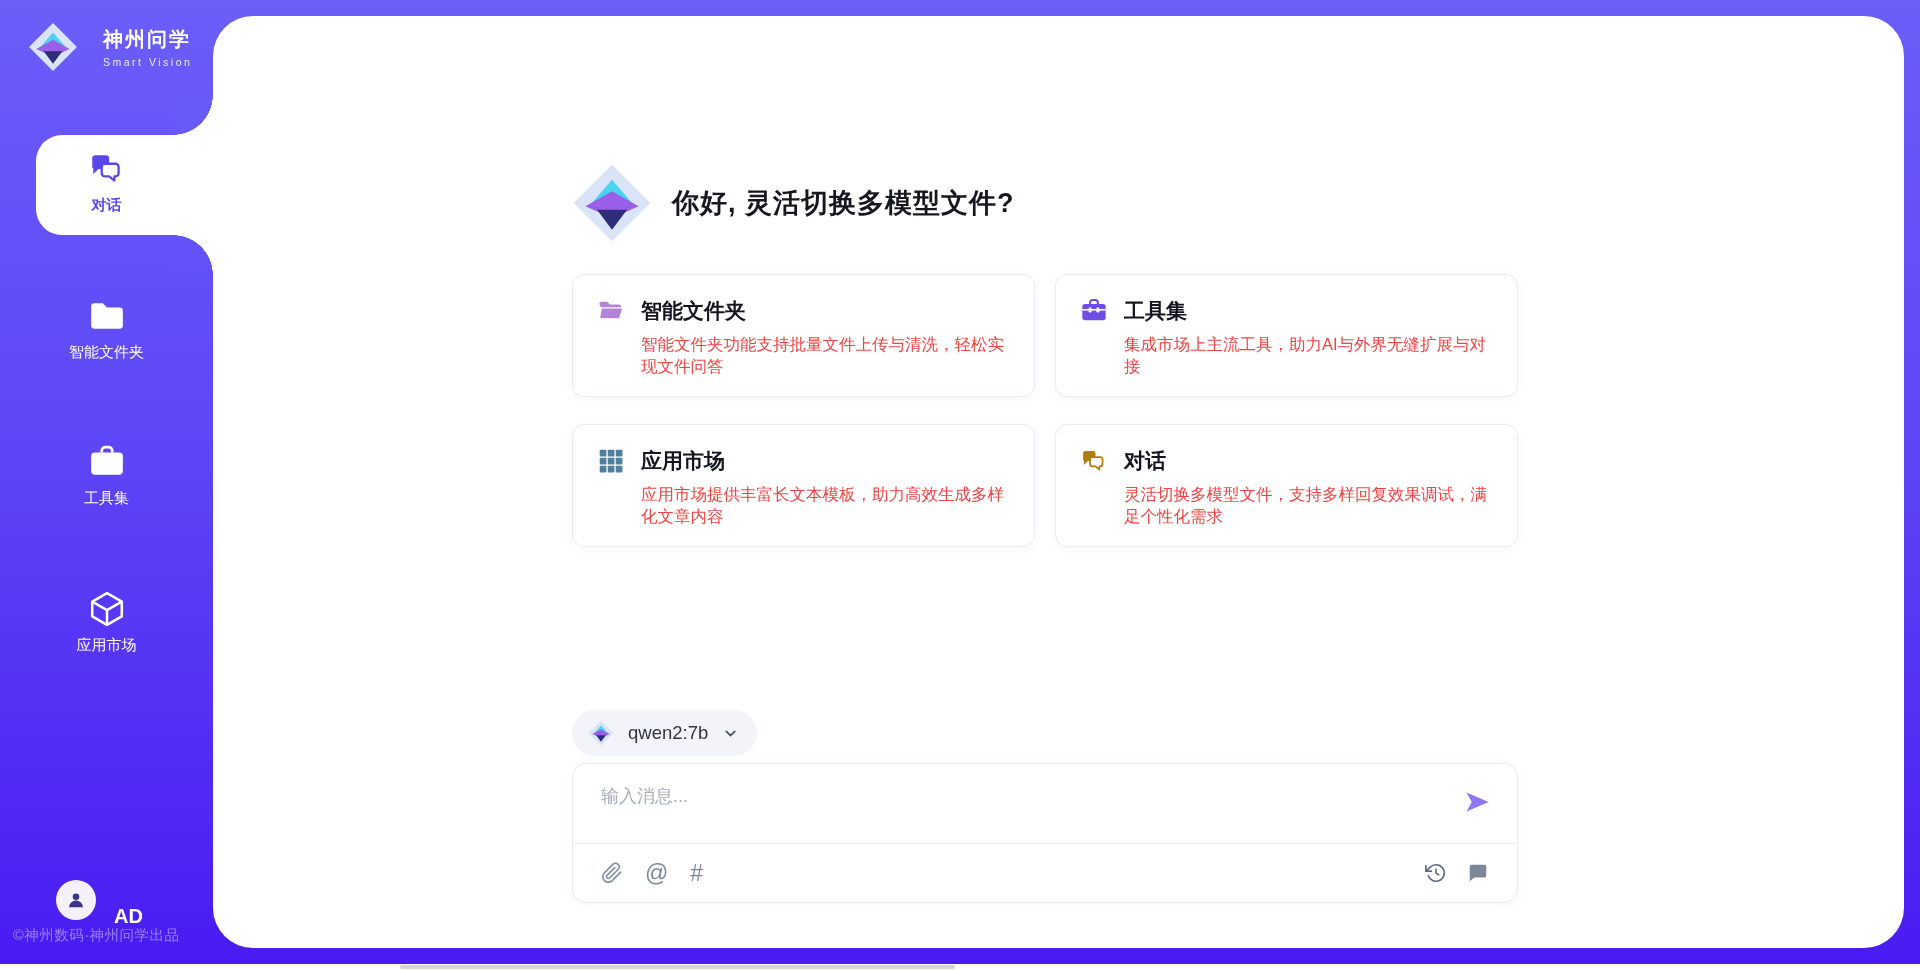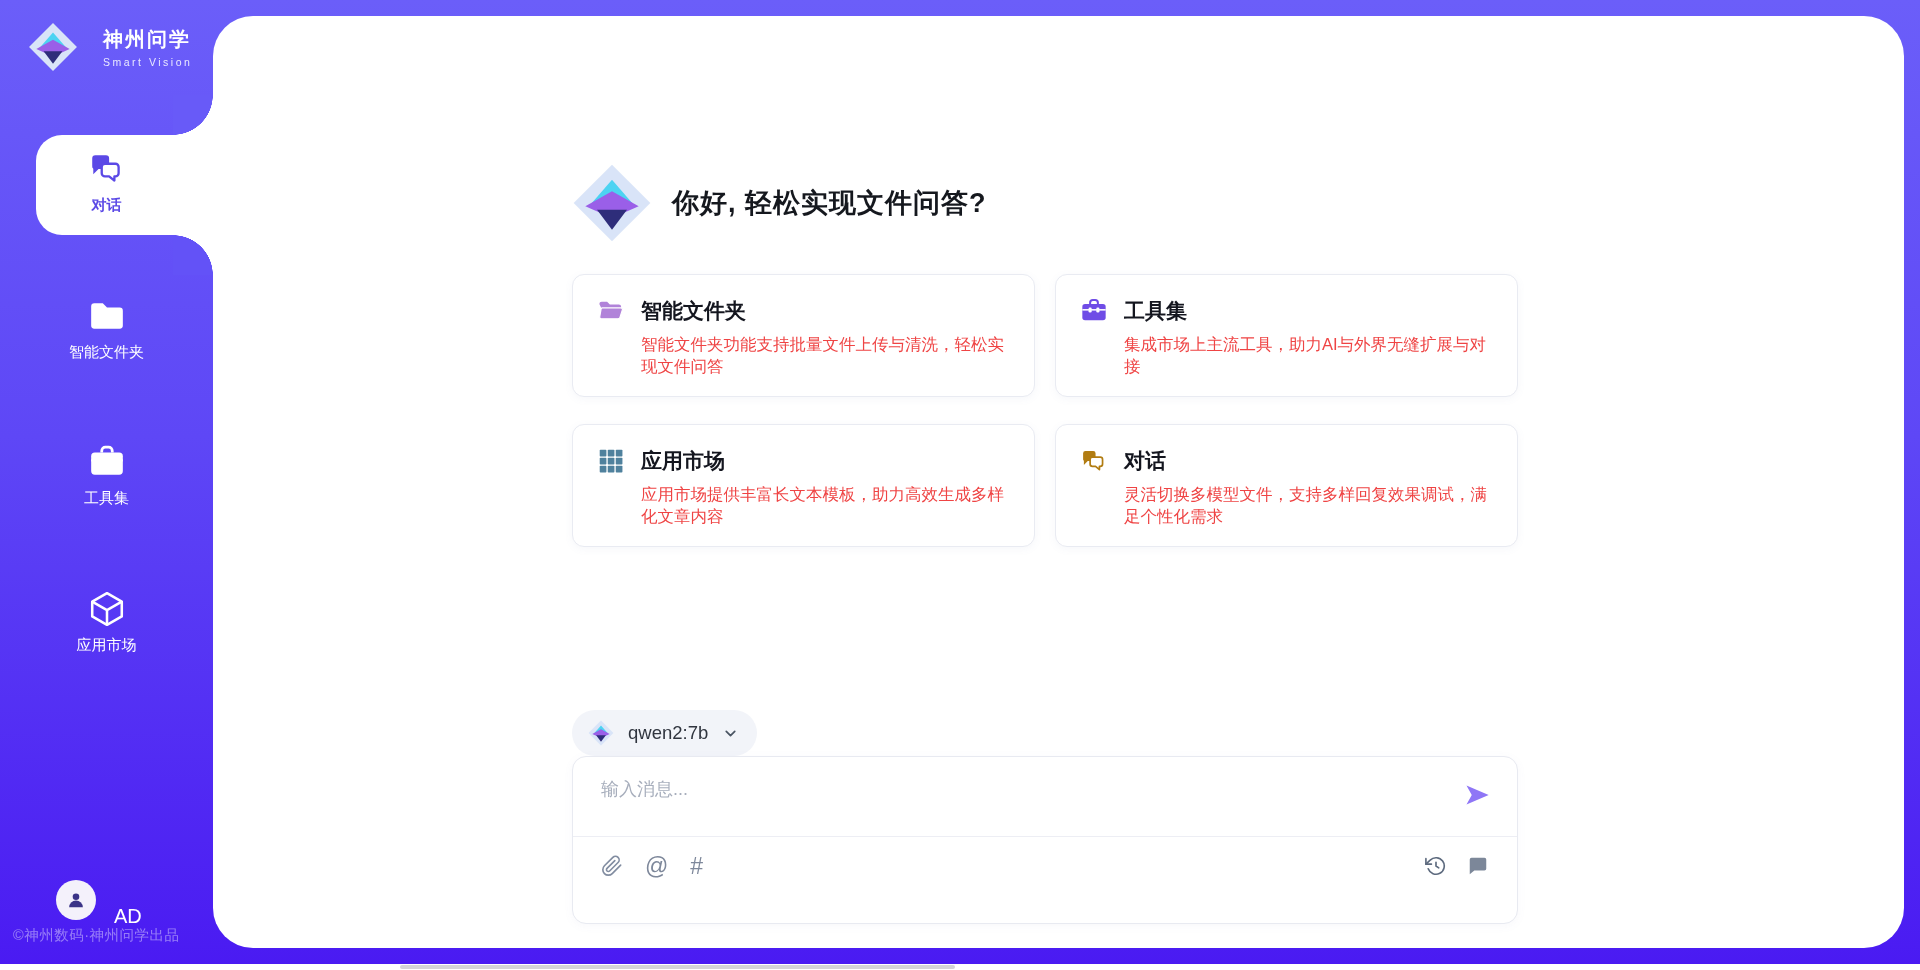--- a/index.html
+++ b/index.html
@@ -38,21 +38,21 @@
   }
   .nav-item .nico { width:38px; height:38px; color:#ffffff; }
   .nav-item .nlabel { margin-top:8px; font-size:15px; color:#ffffff; }
   .nav-item.active .nico { color:#5b49e6; }
   .nav-item.active .nlabel { color:#5b49e6; font-weight:600; }
   .ni-0 { top:150px; } .ni-1 { top:297px; } .ni-2 { top:443px; } .ni-3 { top:590px; } .ni-4 { top:737px; }
 
   .user-row { position:absolute; left:56px; top:872px; display:flex; align-items:center; gap:18px; cursor:pointer; }
   .avatar { width:40px; height:40px; border-radius:50%; background:#f4f1fb; display:flex; align-items:center; justify-content:center; }
   .avatar svg { width:22px; height:22px; color:#3b3487; }
-  .user-name { font-size:20px; font-weight:400; color:#ffffff;margin-top:33px; }
+  .user-name { font-size:20px; font-weight:700; color:#ffffff;margin-top:33px; }
 
   .copyright { position:absolute; left:13px; top:926px; font-size:14.5px; color:rgba(255,255,255,0.42); letter-spacing:0.5px; }
 
   
   .content { position:absolute; left:359px; top:0; width:946px; display:flex; flex-direction:column; }
 
   .greeting { margin-top:147px; display:flex; align-items:center; gap:20px; }
   .greeting svg { width:80px; height:80px; }
   .greeting h1 { font-size:27px; font-weight:700; color:#15181e; letter-spacing:1px; }
 
@@ -70,21 +70,21 @@
   .model-pill {
     margin-top:163px; align-self:flex-start; height:46px;
     display:flex; align-items:center; gap:14px;
     background:#f2f4f9; border-radius:24px; padding:0 18px 0 16px; cursor:pointer;
   }
   .model-pill svg.gem { width:26px; height:26px; }
   .model-label { font-size:18.5px; color:#30353f; }
   .model-pill svg.chev { width:17px; height:17px; color:#4a5563; }
 
   .composer {
-    width:946px; height:168px; position:relative;
+    margin-top:7px; width:946px; height:140px; position:relative;
     background:#fff; border:1px solid #e8eaf1; border-radius:14px;
     box-shadow:0 2px 10px rgba(110,120,170,0.05);
   }
   .composer textarea {
     position:absolute; left:28px; top:20px; width:840px; height:52px;
     border:none; outline:none; resize:none; background:transparent;
     font-family:inherit; font-size:18px; color:#333a46;
   }
   .composer textarea::placeholder { color:#a7aebc; }
   .send-btn { position:absolute; right:26px; top:24px; width:28px; height:28px; border:none; background:none; cursor:pointer; color:#8f76f6; }
@@ -189,21 +189,21 @@
   </defs>
 </svg>
 
 <div class="panel">
   <div class="content">
 
     <div class="greeting">
       <svg>
           <use href="#gem"></use>
         </svg>
-      <h1>你好, 轻松实现文件问答?</h1>
+      <h1>你好, 灵活切换多模型文件?</h1>
     </div>
 
     <div class="cards">
       <div class="card">
         <div class="card-head">
           <svg class="ic-folder">
               <use href="#folder-open"></use>
             </svg>
           <span class="card-title">智能文件夹</span>
         </div>

